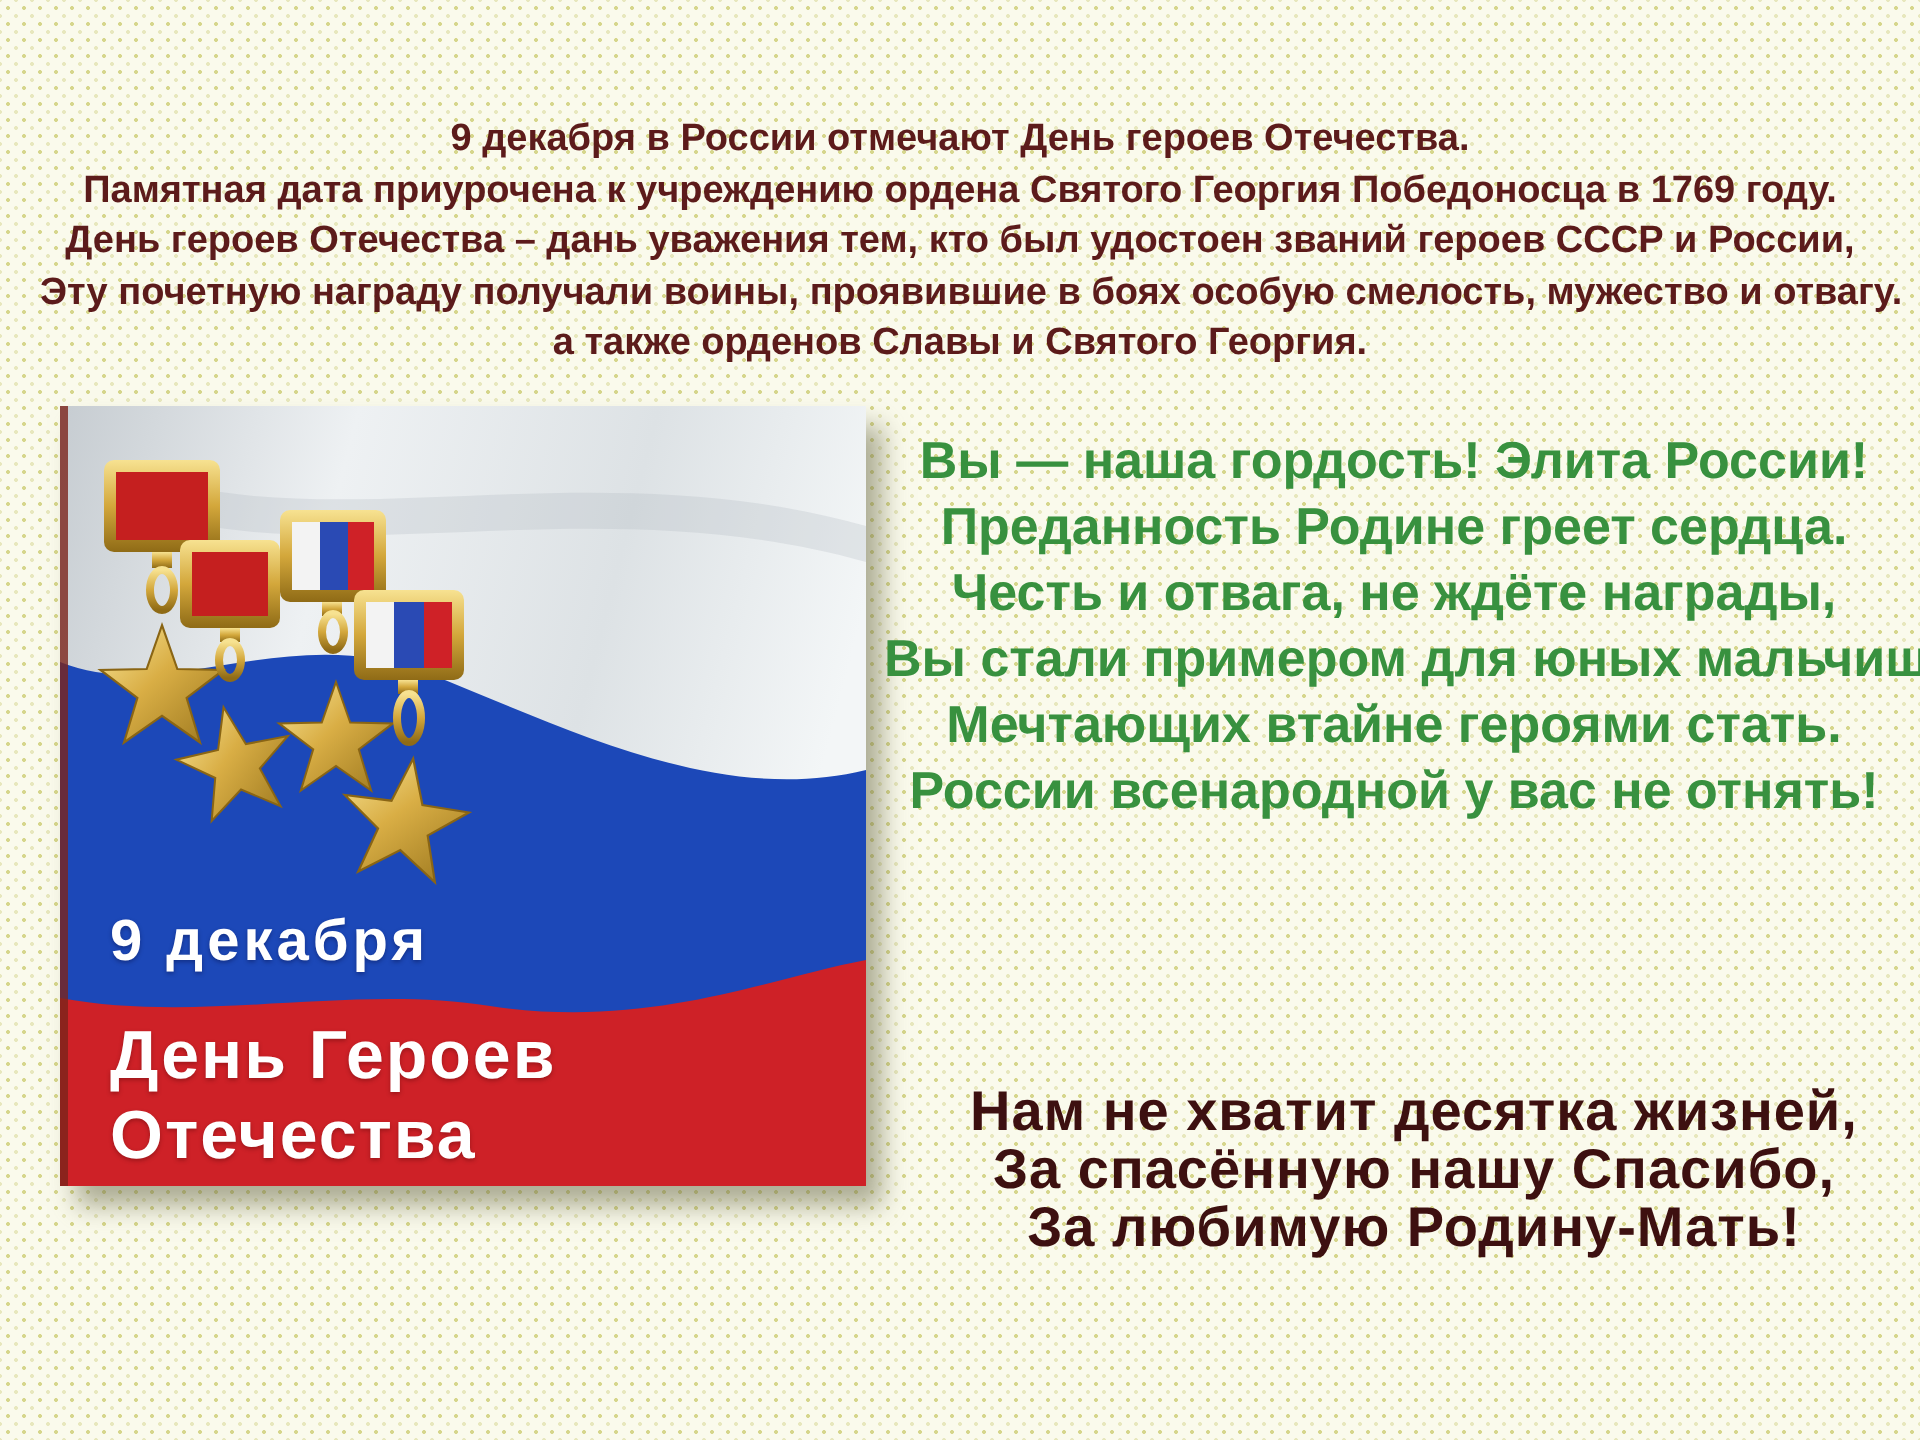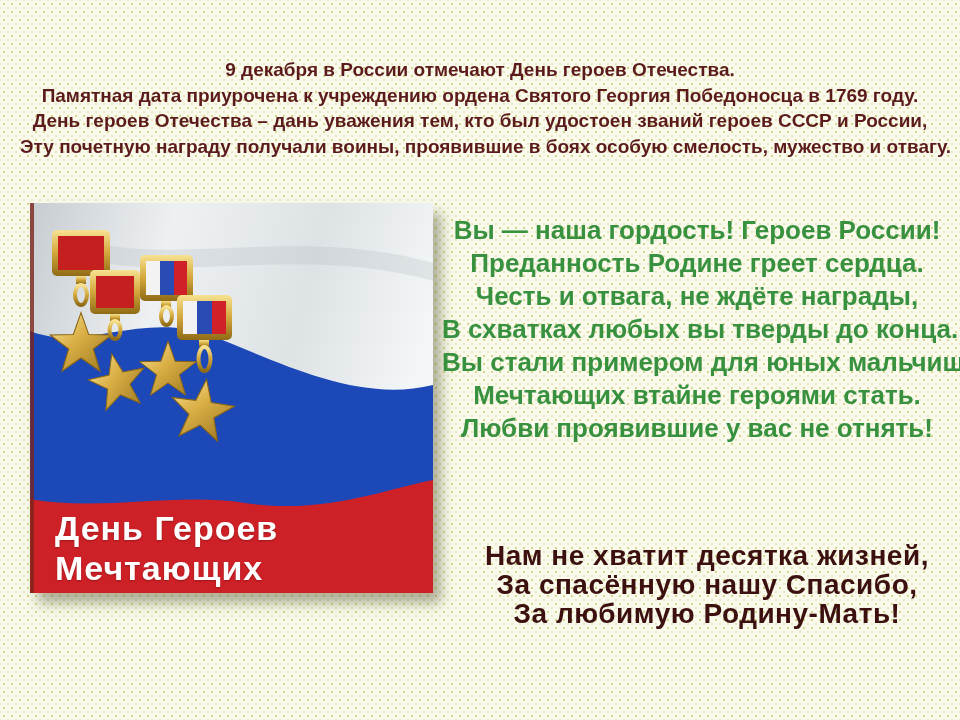--- a/index.html
+++ b/index.html
@@ -50,20 +50,21 @@
 </head>
 <body>
 
 <div class="slide">
 
   <div class="header">
     <div class="hline">9 декабря в России отмечают День героев Отечества.</div>
     <div class="hline">Памятная дата приурочена к учреждению ордена Святого Георгия Победоносца в 1769 году.</div>
     <div class="hline">День героев Отечества – дань уважения тем, кто был удостоен званий героев СССР и России,</div>
     <div class="hline">Эту почетную награду получали воины, проявившие в боях особую смелость, мужество и отвагу.</div>
+    <div class="hline">а также орденов Славы и Святого Георгия.</div>
   </div>
 
   <div class="poster">
     <svg viewBox="0 0 403 390" width="403" height="390">
       <defs>
         <linearGradient id="whiteShade" x1="0" y1="0" x2="1" y2="0.25">
           <stop offset="0" stop-color="#c6ccd1"></stop>
           <stop offset="0.35" stop-color="#eef1f3"></stop>
           <stop offset="0.7" stop-color="#dde2e5"></stop>
           <stop offset="1" stop-color="#f3f6f7"></stop>
@@ -122,34 +123,34 @@
           <rect x="153" y="98" width="14" height="33" fill="#f3f3f3"></rect>
           <rect x="167" y="98" width="15" height="33" fill="#2a4ab4"></rect>
           <rect x="182" y="98" width="14" height="33" fill="#cf2127"></rect>
           <rect x="169" y="137" width="10" height="7" fill="url(#gold)"></rect>
           <ellipse cx="174.5" cy="156" rx="6" ry="12" fill="none" stroke="url(#gold)" stroke-width="4"></ellipse>
           <use href="#star" transform="translate(172,209) scale(1.1) rotate(8)" fill="url(#goldStar)" stroke="#8a6514" stroke-width="1"></use>
         </g>
       </g>
     </svg>
 
+    <div class="poster-date">9 декабря</div>
     <div class="poster-title">
       <div>День Героев</div>
-      <div>Мечтающих</div>
+      <div>Отечества</div>
     </div>
   </div>
 
   <div class="green-poem">
-    <div class="pline">Вы — наша гордость! Героев России!</div>
+    <div class="pline">Вы — наша гордость! Элита России!</div>
     <div class="pline">Преданность Родине греет сердца.</div>
     <div class="pline">Честь и отвага, не ждёте награды,</div>
-    <div class="pline">В схватках любых вы тверды до конца.</div>
     <div class="pline">Вы стали примером для юных мальчишек,</div>
     <div class="pline">Мечтающих втайне героями стать.</div>
-    <div class="pline">Любви проявившие у вас не отнять!</div>
+    <div class="pline">России всенародной у вас не отнять!</div>
   </div>
 
   <div class="closing-poem">
     <div class="pline">Нам не хватит десятка жизней,</div>
     <div class="pline">За спасённую нашу Спасибо,</div>
     <div class="pline">За любимую Родину-Мать!</div>
   </div>
 
 </div>
 

